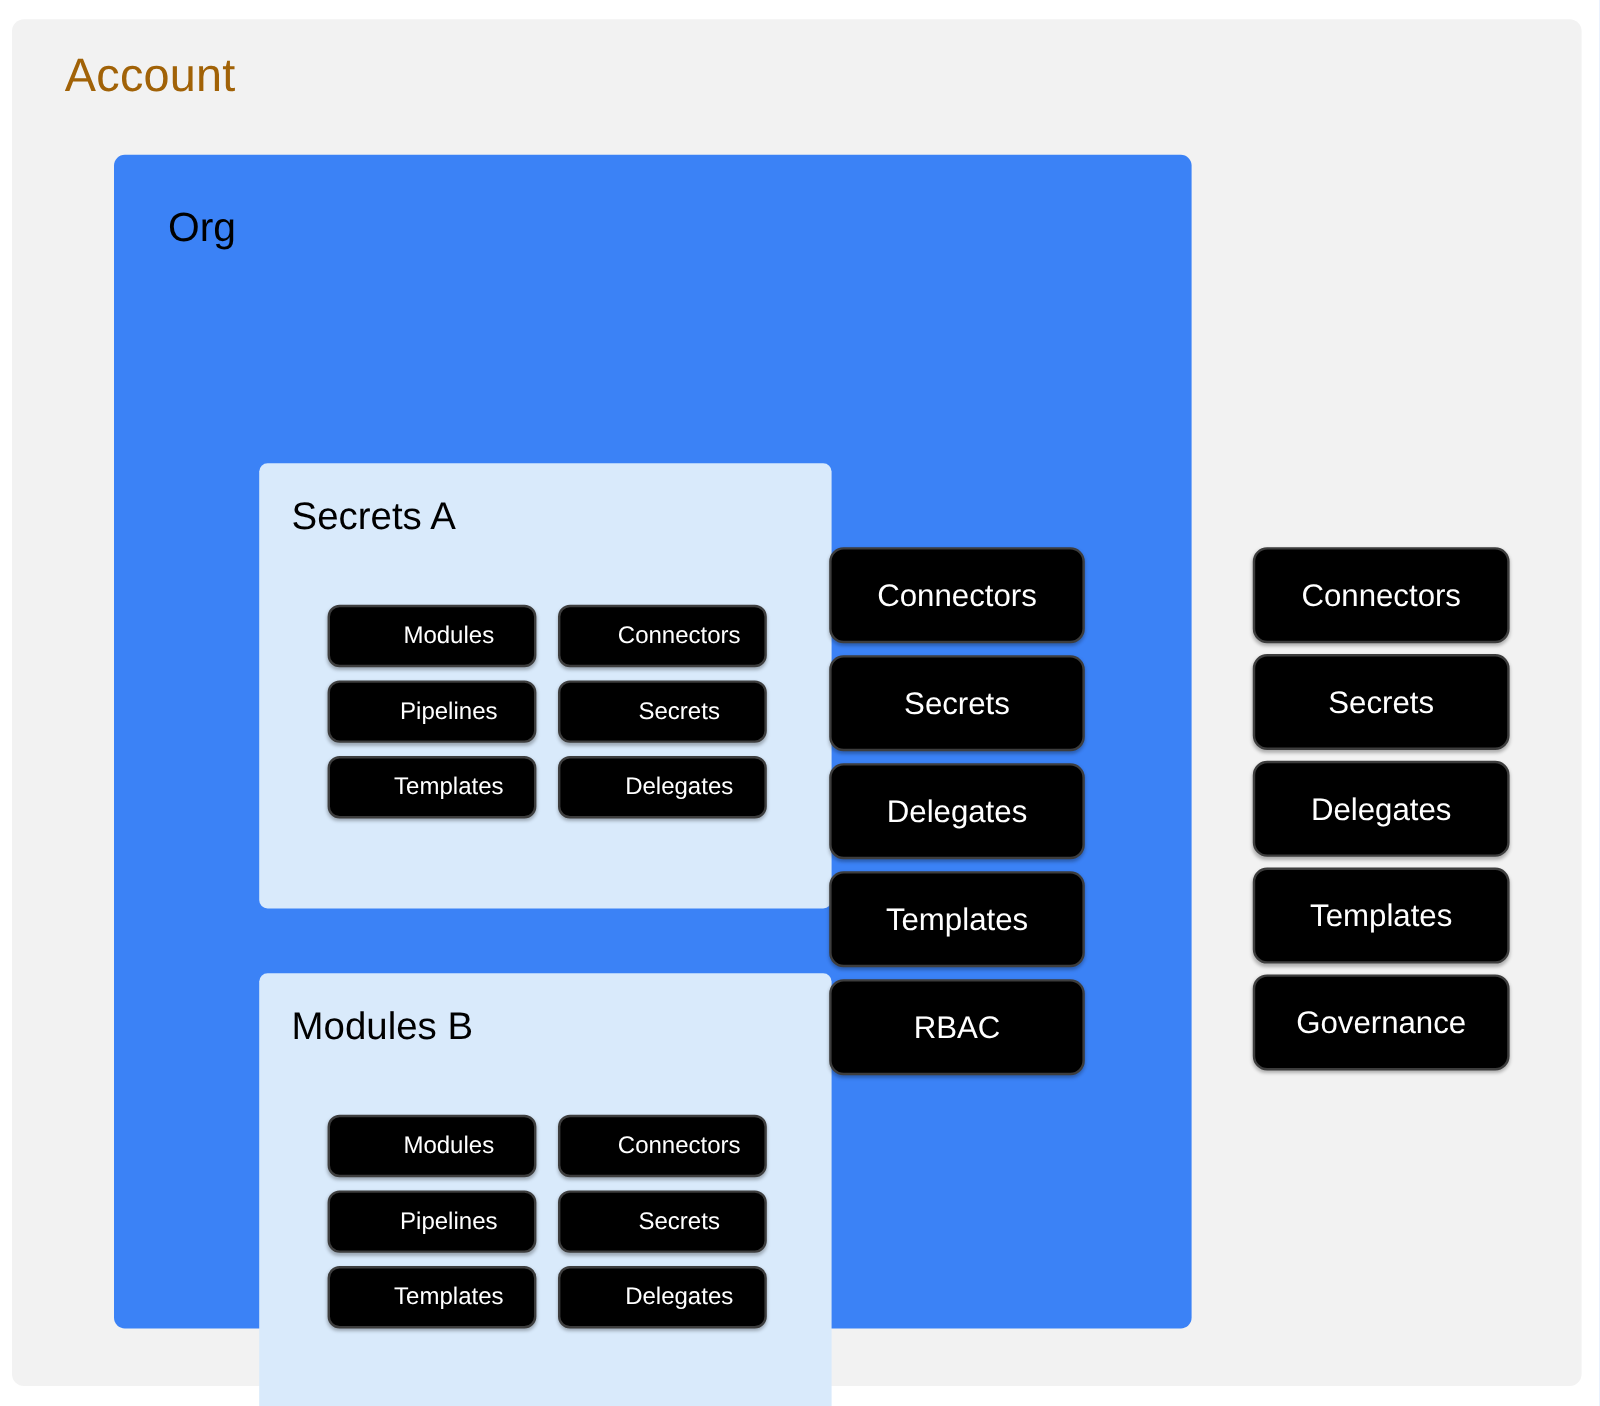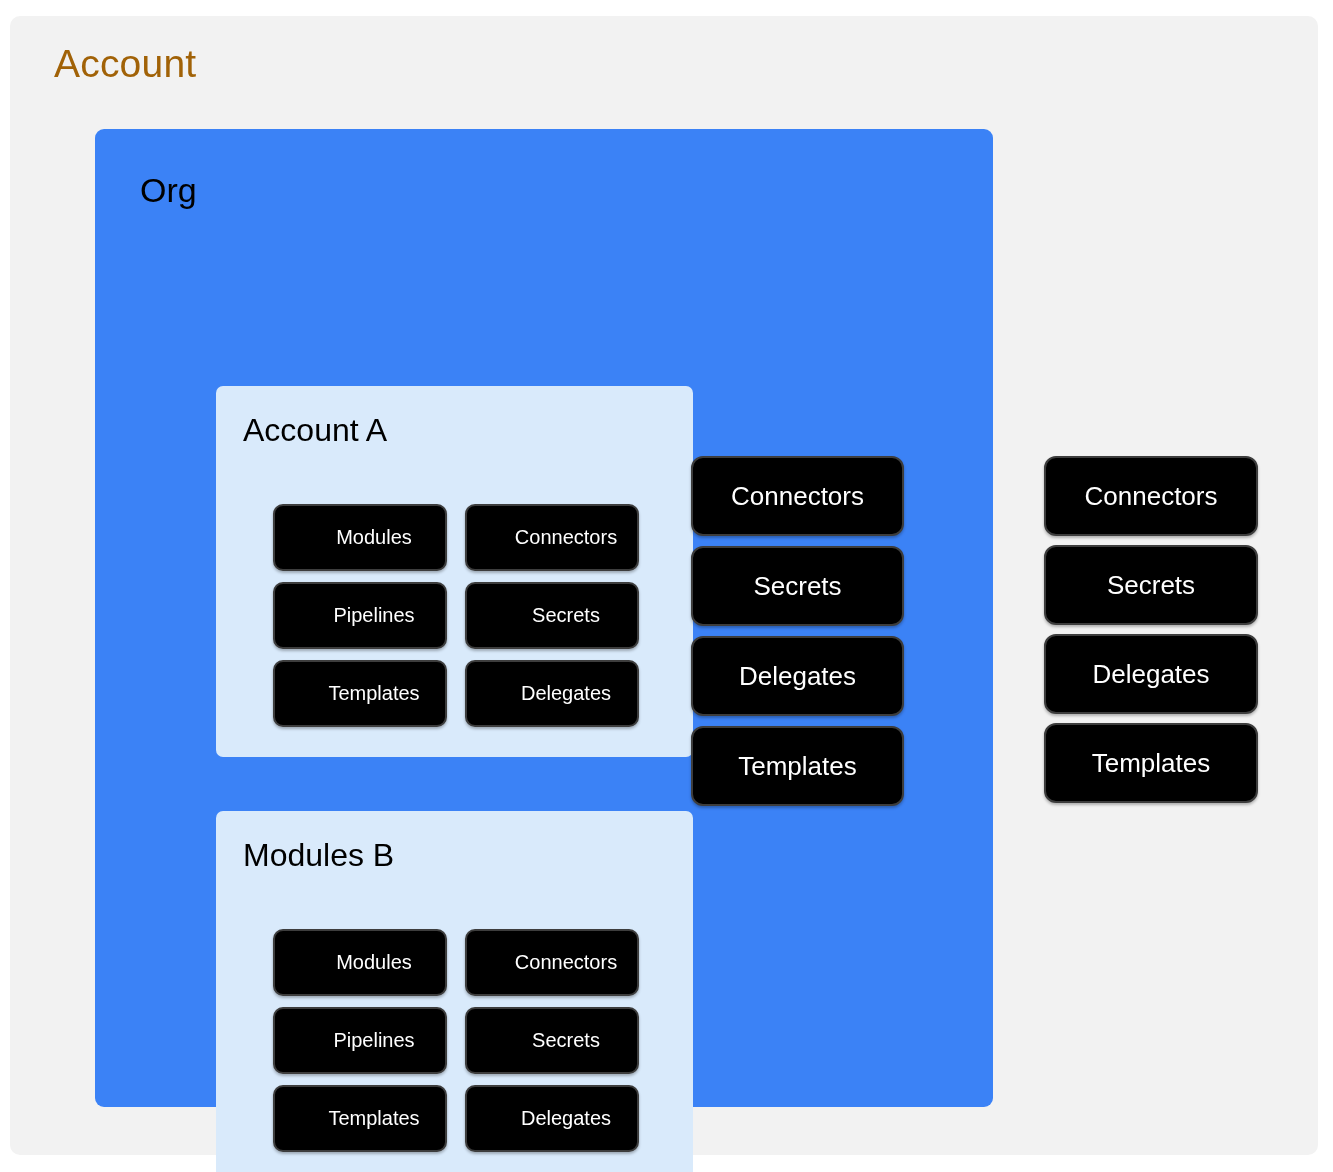--- a/index.html
+++ b/index.html
@@ -109,21 +109,21 @@
     display: flex;
     align-items: center;
     justify-content: center;
     box-sizing: border-box;
     text-align: right;
     box-shadow: 0 2px 3px rgba(0,0,0,0.28);
     user-select: none;
   }
 
   .btn-project {
-    height: 67px;
+    height: 52px;
     font-size: 20px;
     padding-left: 28px;
   }
 
   
   .org-col {
     position: absolute;
     left: 681px;
     top: 440px;
     width: 213px;
@@ -156,21 +156,21 @@
 
   <div class="account-panel">
 
     <div class="account-title">Account</div>
 
     <div class="org-panel">
 
       <div class="org-title">Org</div>
 
       <div class="project-panel project-a">
-        <div class="project-title">Account A</div>
+        <div class="project-title">Secrets A</div>
         <div class="project-grid">
           <div class="btn btn-project">Modules</div>
           <div class="btn btn-project">Connectors</div>
           <div class="btn btn-project">Pipelines</div>
           <div class="btn btn-project">Secrets</div>
           <div class="btn btn-project">Templates</div>
           <div class="btn btn-project">Delegates</div>
         </div>
       </div>
 
@@ -186,24 +186,26 @@
         </div>
       </div>
 
     </div>
 
     <div class="org-col">
       <div class="btn btn-stack">Connectors</div>
       <div class="btn btn-stack">Secrets</div>
       <div class="btn btn-stack">Delegates</div>
       <div class="btn btn-stack">Templates</div>
+      <div class="btn btn-stack">RBAC</div>
     </div>
 
     <div class="account-col">
       <div class="btn btn-stack">Connectors</div>
       <div class="btn btn-stack">Secrets</div>
       <div class="btn btn-stack">Delegates</div>
       <div class="btn btn-stack">Templates</div>
+      <div class="btn btn-stack">Governance</div>
     </div>
 
   </div>
 
 </div>
 
 </body></html>

